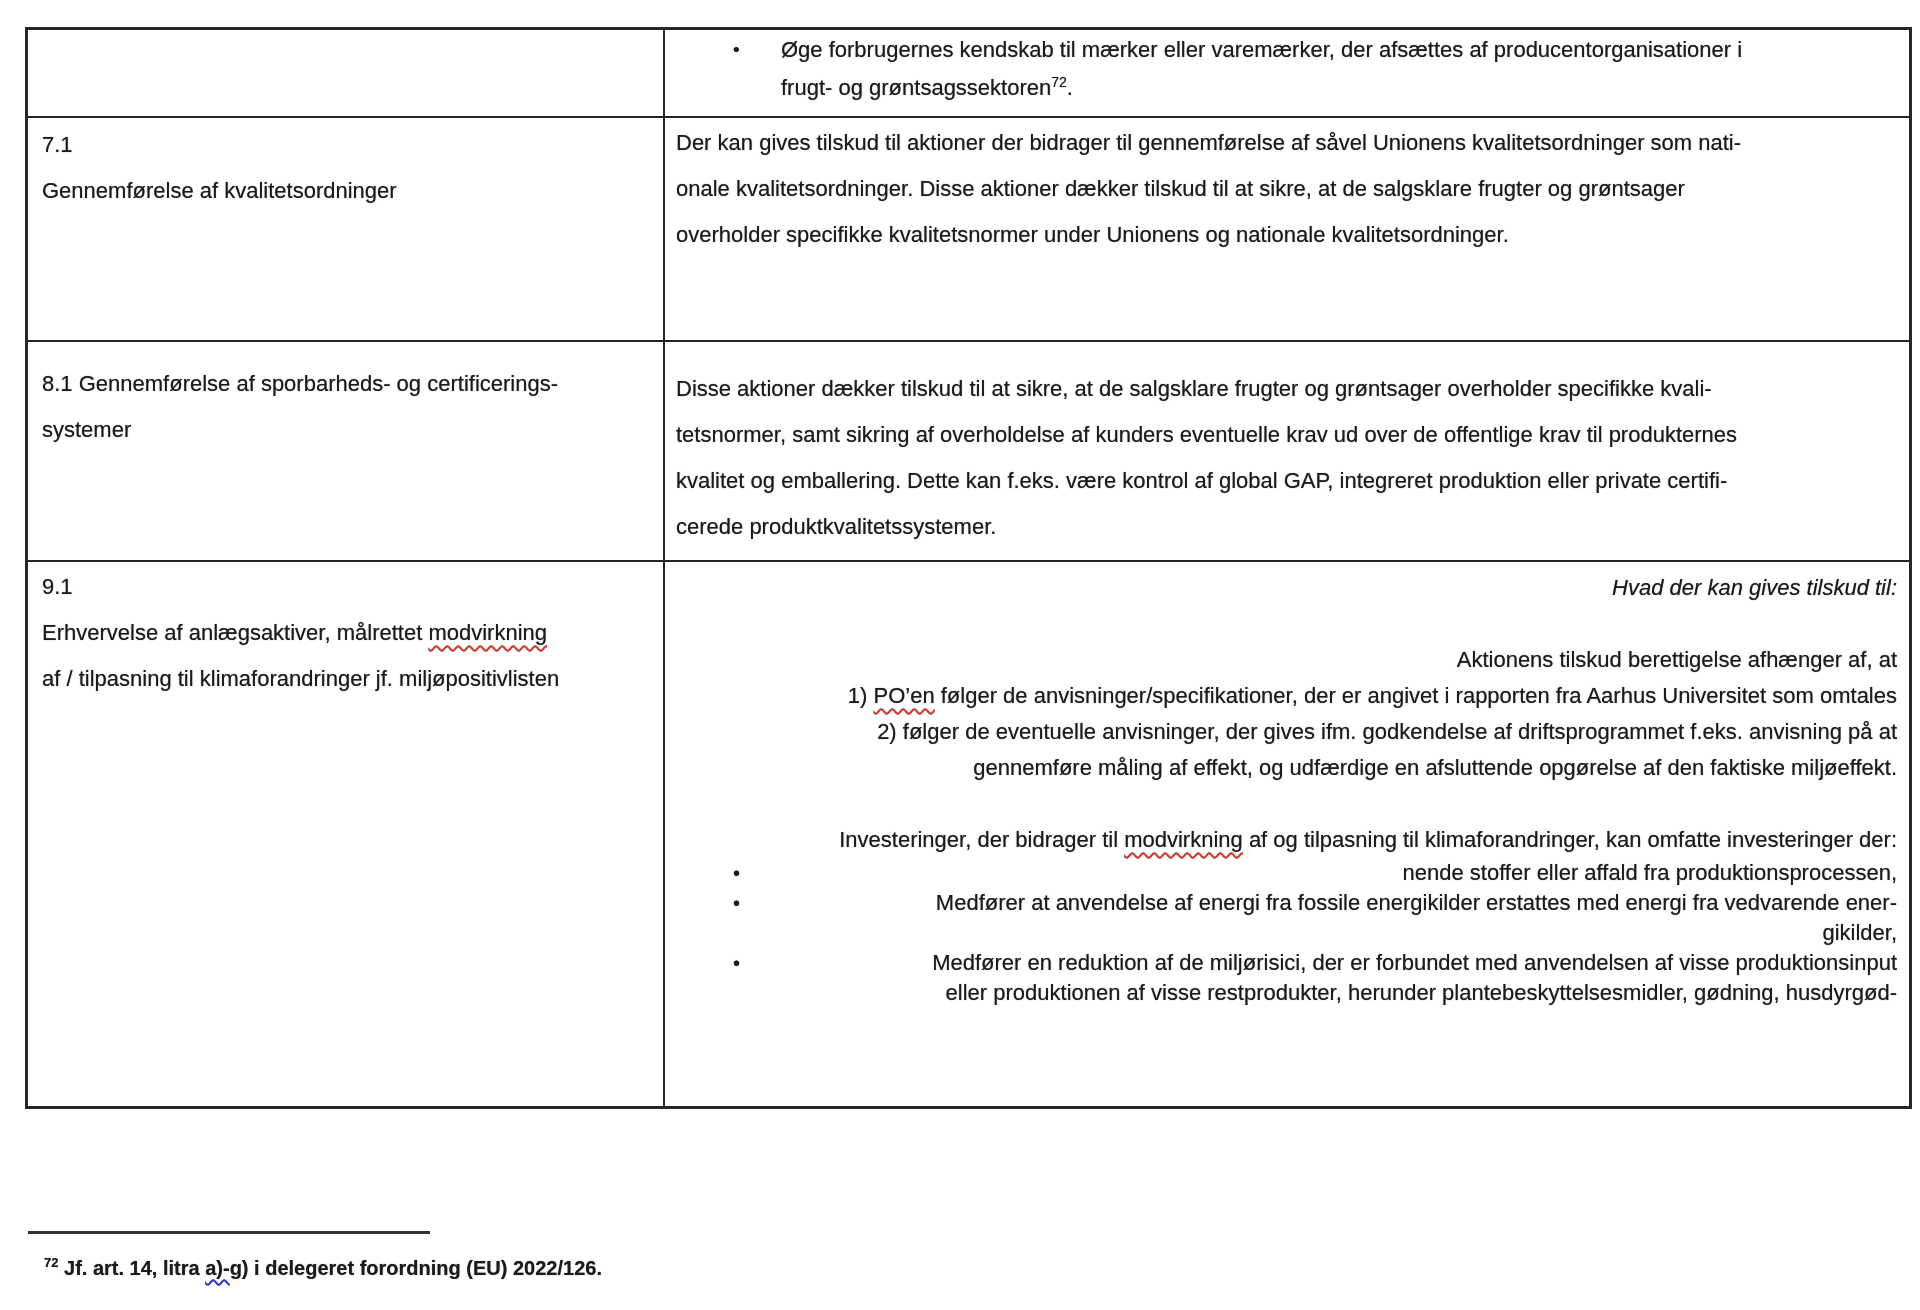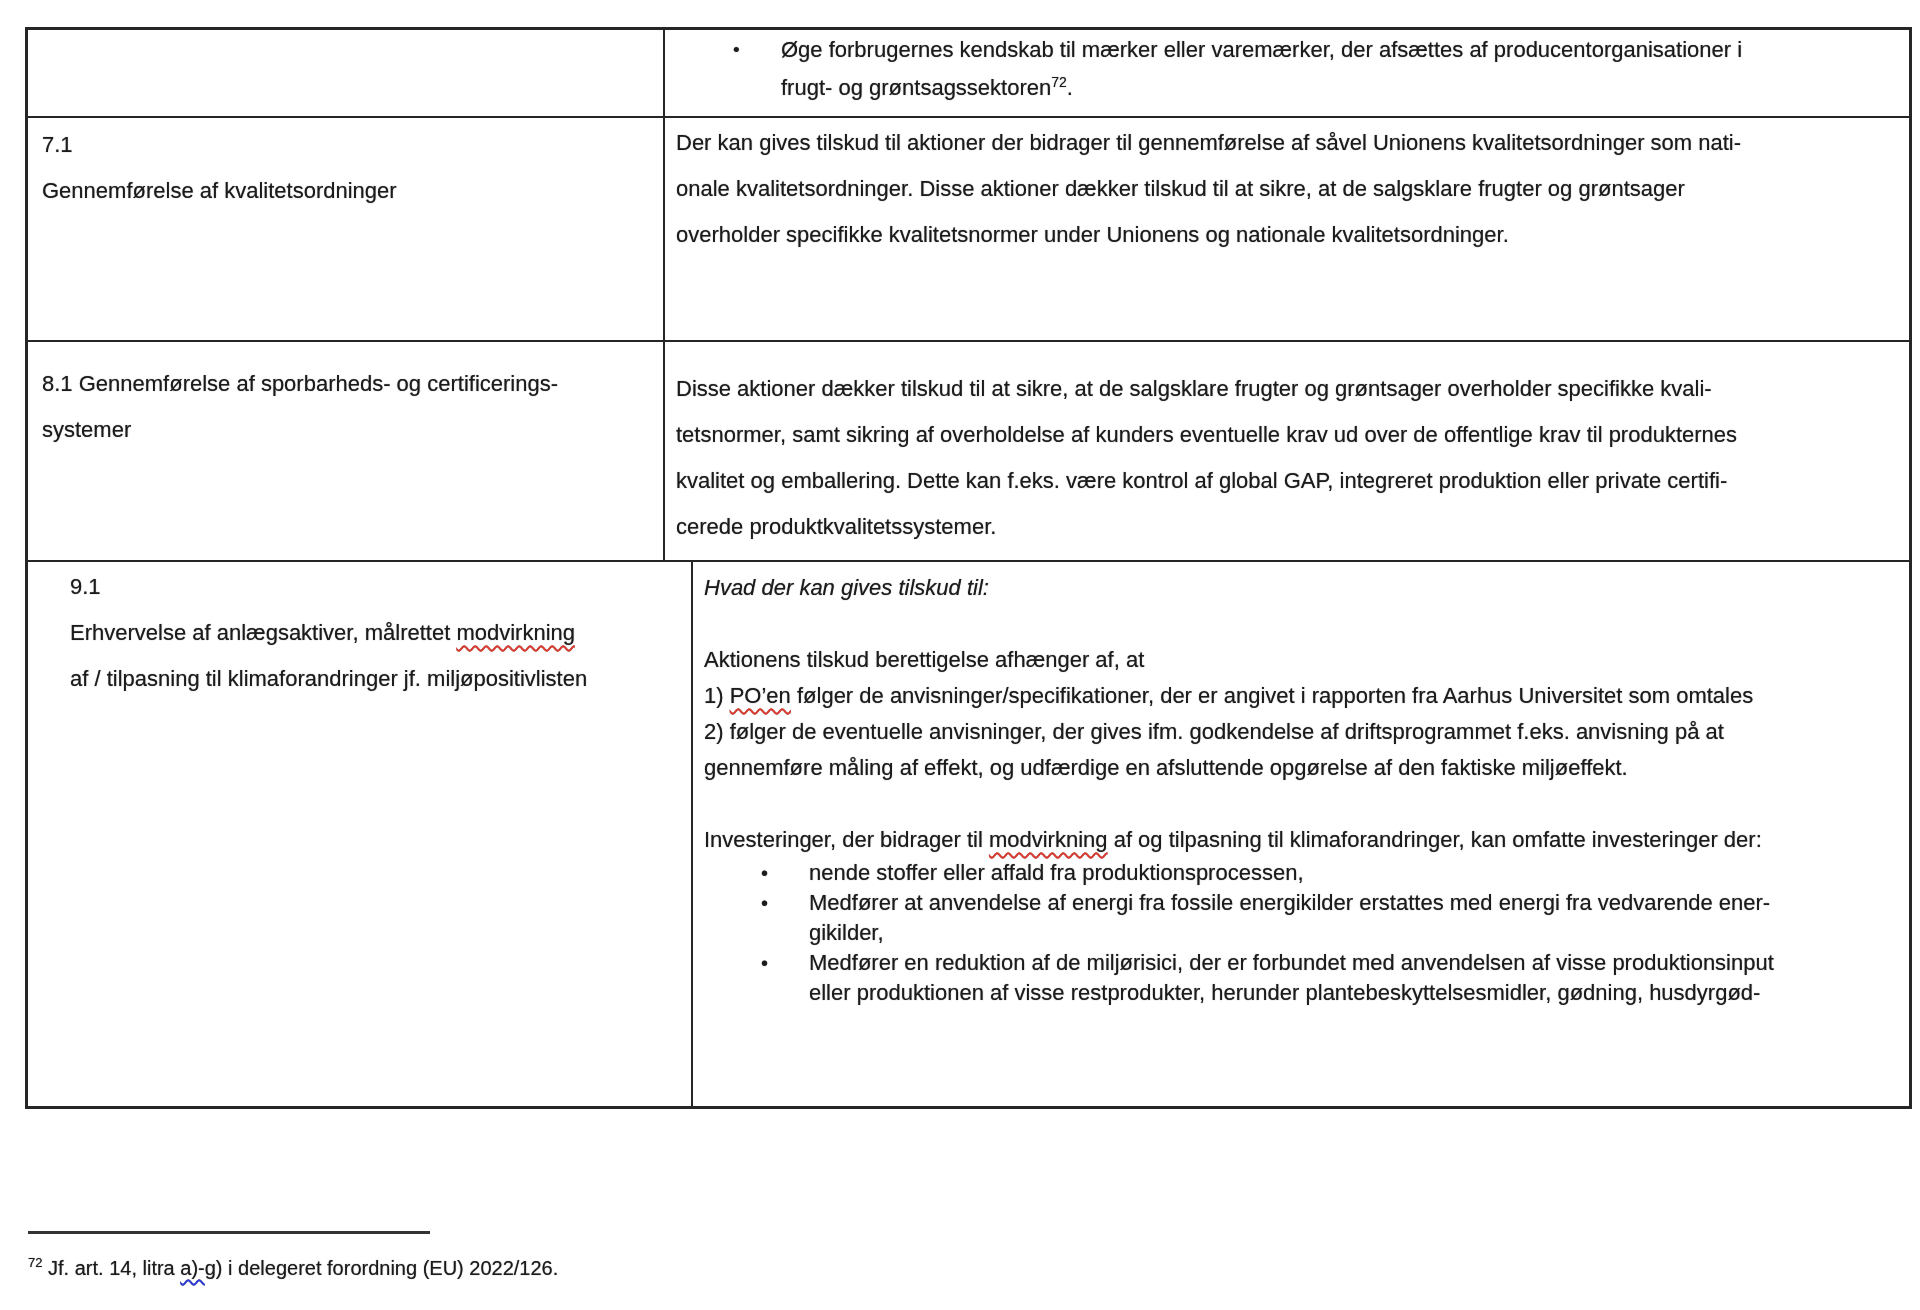--- a/index.html
+++ b/index.html
@@ -24,21 +24,21 @@
   }
   .t-row {
     display: grid;
     grid-template-columns: 637px 1fr;
     border-bottom: 2px solid #262626;
   }
   .t-row:last-child { border-bottom: none; }
   .r1 { height: 88px; }
   .r2 { height: 224px; }
   .r3 { height: 220px; }
-  .r4 { height: 544px; margin-left: 28px; }
+  .r4 { height: 544px; }
   .cell { overflow: hidden; }
   .cell-left {
     border-right: 2px solid #262626;
     font-size: 22px;
     line-height: 46px;
     padding: 4px 14px 0 14px;
   }
   .cell-right {
     font-size: 22px;
     line-height: 46px;
@@ -46,21 +46,21 @@
   }
   .line { display: block; white-space: nowrap; }
   sup { font-size: 14px; vertical-align: super; line-height: 0; }
   .italic { font-style: italic; }
 
   
   .r1 .cell-right { line-height: 38px; padding-top: 1px; }
 
   
   .r4 .cell-left { padding-top: 2px; }
-  .r4 .cell-right { line-height: 36px; padding-top: 8px; }
+  .r4 .cell-right { line-height: 36px; padding-top: 8px; text-align: right; }
   .r4 .para { margin-top: 36px; }
   .bullet-list { margin-top: 0; line-height: 30px; }
   .bullet-item { position: relative; padding-left: 105px; }
   .bullet-item .dot {
     position: absolute;
     left: 57px;
     top: 0;
     font-size: 20px;
   }
   .r1 .bullet-item .dot { font-size: 19px; }
@@ -85,25 +85,26 @@
   .footnote-rule {
     position: absolute;
     left: 28px;
     top: 1231px;
     width: 402px;
     height: 3px;
     background: #333333;
   }
   .footnote {
     position: absolute;
-    left: 28px;
+    left: 44px;
     top: 1252px;
     font-size: 20px;
     line-height: 32px;
     white-space: nowrap;
+    font-weight: bold;
   }
   .footnote sup { font-size: 13px; }
 </style>
 </head>
 <body>
 
 <div class="page">
 
   <div class="doc-table">
 

